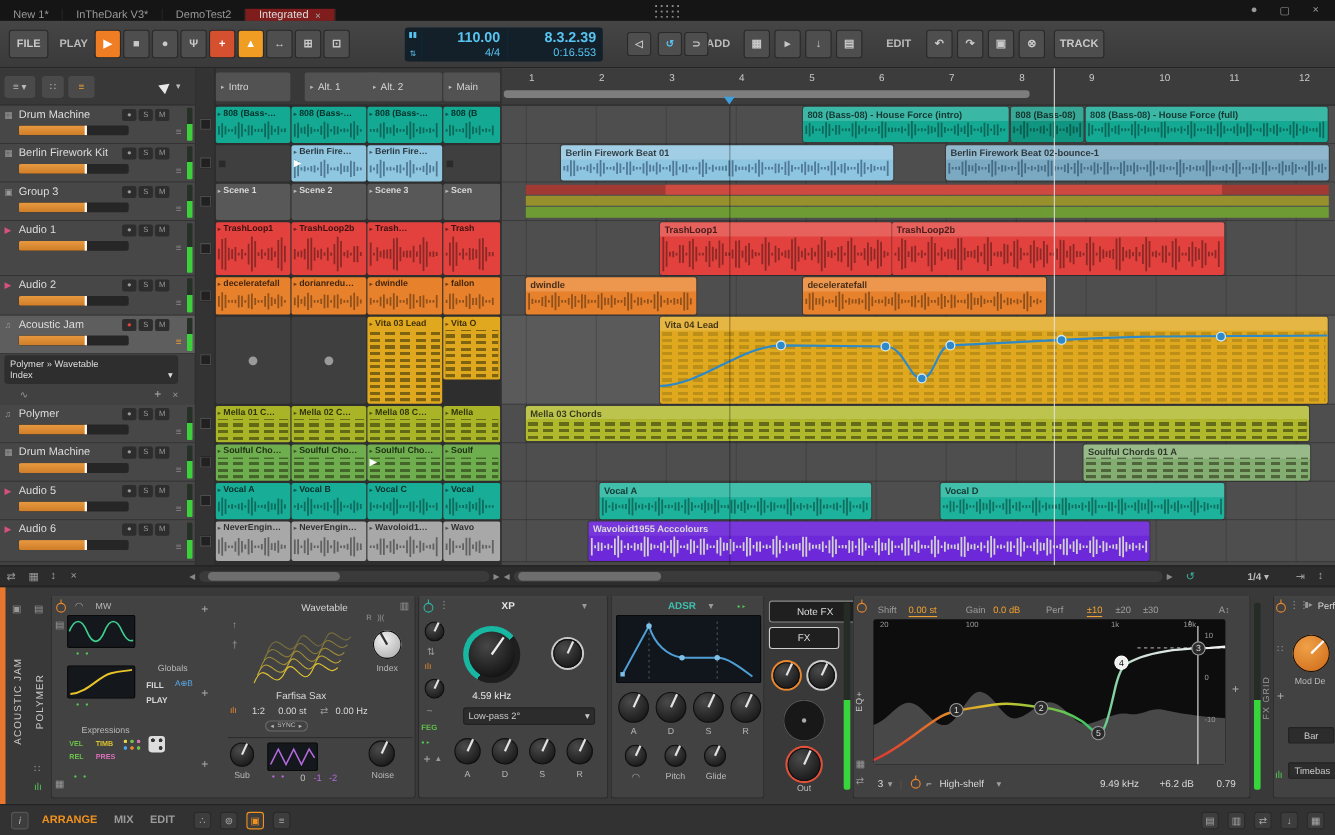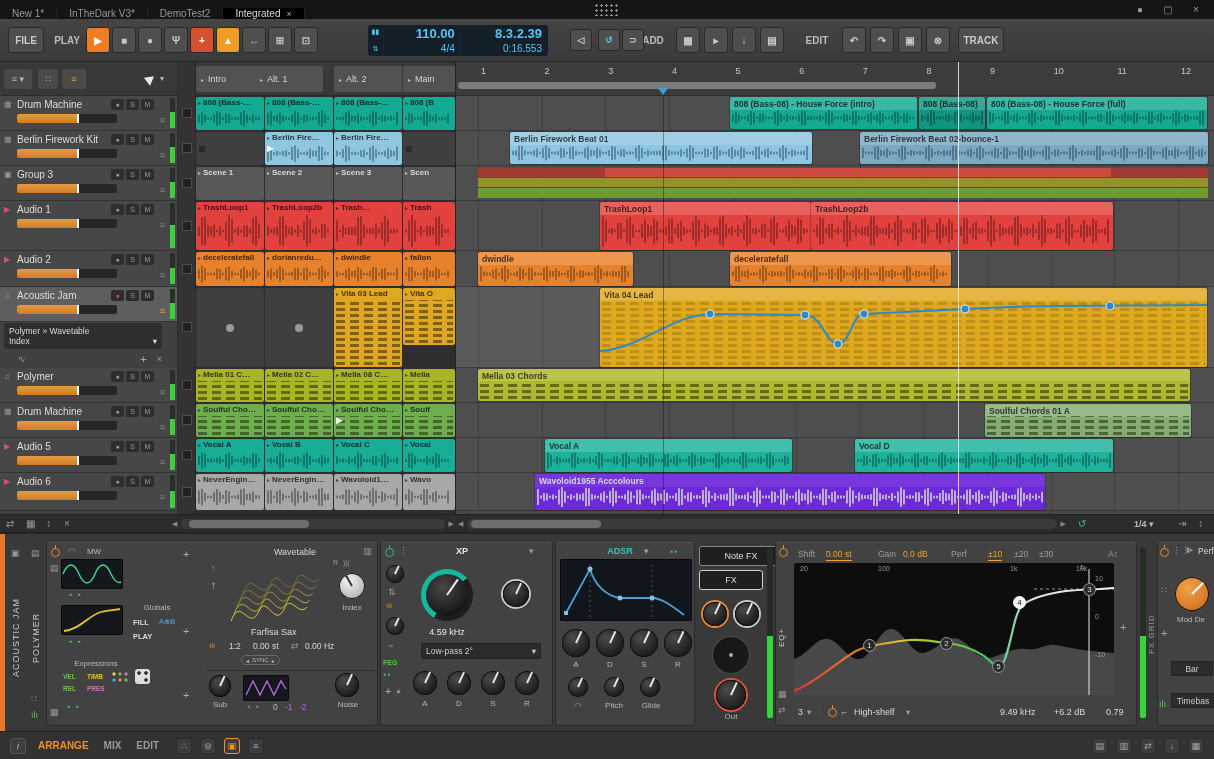--- a/index.html
+++ b/index.html
@@ -3,21 +3,21 @@
 <meta charset="utf-8">
 <style>
 *{margin:0;padding:0;box-sizing:border-box}
 body{background:#191919;font-family:"Liberation Sans",sans-serif;color:#ccc}
 #stage{position:relative;width:1214px;height:759px;background:#3a3a3a;overflow:hidden;font-size:10px}
 .abs{position:absolute}
 
 #titlebar{position:absolute;left:0;top:0;width:100%;height:19px;background:#151515;display:flex;align-items:stretch}
 #tabs{display:flex;align-items:flex-end}
 .ttab{display:flex;align-items:center;gap:6px;padding:0 12px;font-size:10px;color:#999;border-right:1px solid #252525}
-.ttab.active{background:#000000;color:#ddd}
+.ttab.active{background:#7f1d1d;color:#ddd}
 .ttab .tx{color:#aaa;font-size:9px}
 #logo-dots{position:absolute;left:594px;top:3px;width:26px;height:13px;background-image:radial-gradient(#8d8d8d 1.1px,transparent 1.3px);background-size:5px 5px}
 #wctrl{position:absolute;right:4px;top:0;height:19px;display:flex}
 .wbtn{width:28px;display:flex;align-items:center;justify-content:center;color:#9a9a9a;font-size:10px}
 
 #toolbar{position:absolute;left:0;top:19px;width:100%;height:43px;background:linear-gradient(#454545,#3a3a3a);border-bottom:1px solid #242424}
 .tbtn{position:absolute;top:8px;height:26px;background:#4e4e4e;border:1px solid #292929;border-radius:3px;color:#c9c9c9;display:flex;align-items:center;justify-content:center;font-size:10px;font-weight:bold}
 .tbtn.txt{padding:0 4px}
 .ibtn{width:24px}
 .ibtn.sm{width:22px;height:22px;top:10px;font-size:9px}
@@ -717,21 +717,21 @@
             <div class="wv"><svg width="48" height="22" viewBox="0 0 48 22" preserveAspectRatio="none">
                 <path d="M2 8.0V14.0M5 3.6V18.4M8 5.6V16.4M11 9.8V12.2M14 9.8V12.2M17 7.9V14.1M20 2.9V19.1M23 2.9V19.1M26 8.9V13.1M29 6.6V15.4M32 5.3V16.7M35 9.2V12.8M38 9.4V12.6M41 9.8V12.2M44 4.8V17.2" stroke="rgba(25,25,25,0.5)" stroke-width="1.6" fill="none"></path>
               </svg></div>
           </div>
         </div>
       <div id="scenehdr">
           <div class="scenebox" style="left: 0px; width: 68px;">
             <div class="parw">▸</div>
             <div class="slabel">Intro</div>
           </div>
-          <div class="scenebox" style="left: 59px; width: 68px; align-items: center;">
+          <div class="scenebox" style="left: 81px; width: 68px; align-items: center;">
             <div class="parw">▸</div>
             <div class="slabel">Alt. 1</div>
           </div>
           <div class="scenebox" style="left: 138px; width: 68px;">
             <div class="parw">▸</div>
             <div class="slabel">Alt. 2</div>
           </div>
           <div class="scenebox" style="left: 207px; width: 52px;">
             <div class="parw">▸</div>
             <div class="slabel">Main</div>

